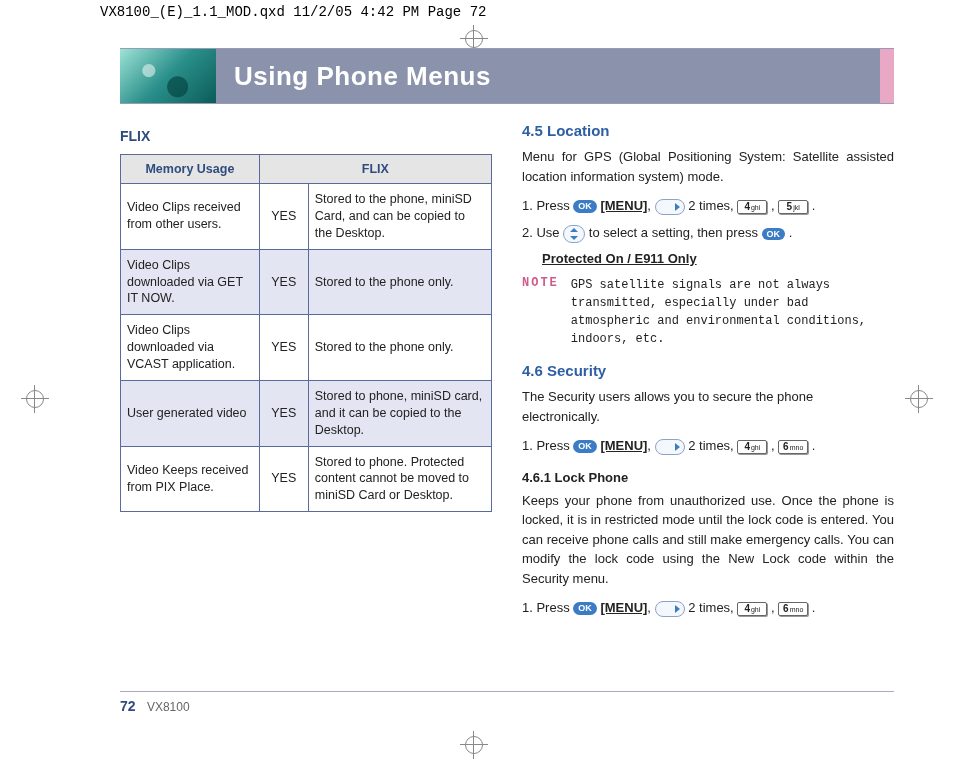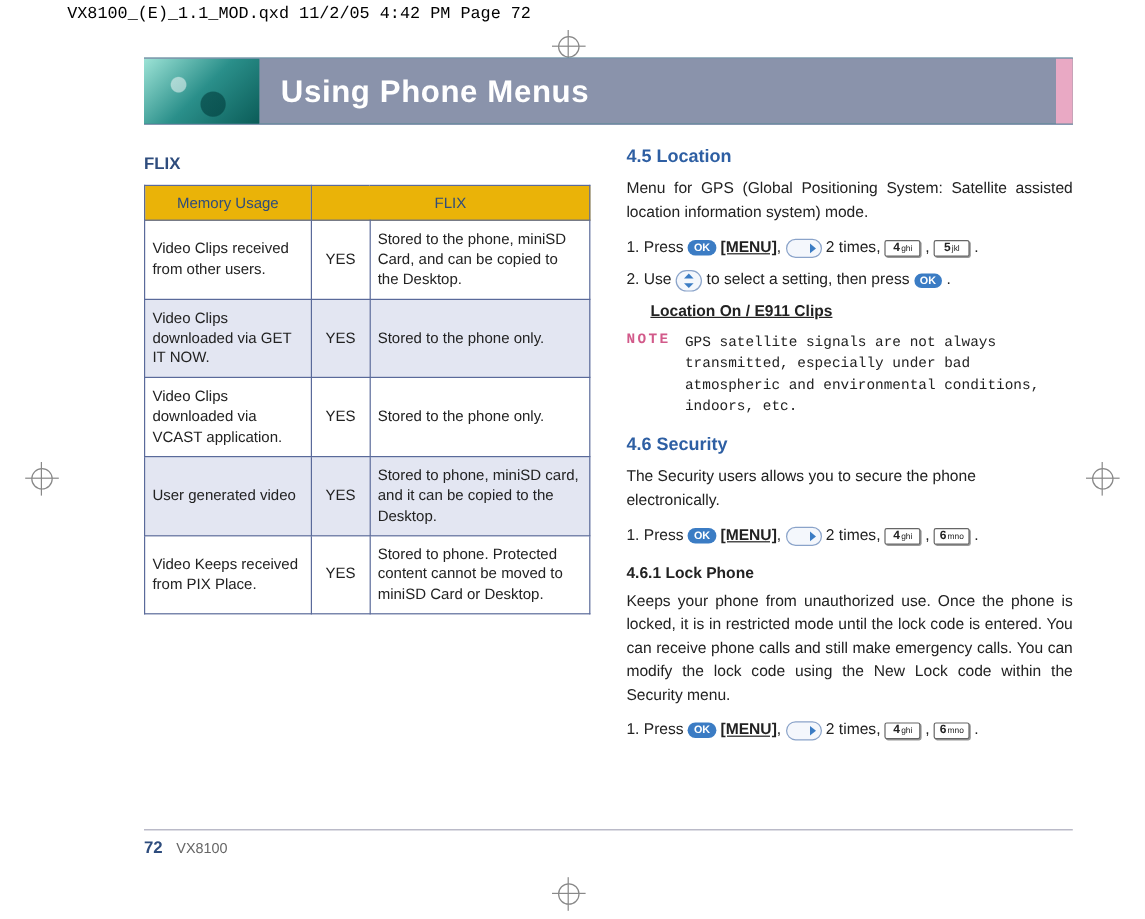--- a/index.html
+++ b/index.html
@@ -9,20 +9,21 @@
     font-family: Arial, Helvetica, sans-serif;
     font-size: 13px;
     color: #222;
   }
   .page {
     width: 954px;
     height: 766px;
     background: #fff;
     position: relative;
     box-sizing: border-box;
+    padding-left: 44px;
   }
   .header-line {
     font-family: "Courier New", monospace;
     font-size: 14px;
     padding: 4px 0 0 56px;
     color: #000;
   }
   .crop-top {
     position: absolute;
     top: 30px;
@@ -146,23 +147,23 @@
   }
   .just {
     text-align: justify;
   }
   table.mem {
     border-collapse: collapse;
     width: 100%;
     font-size: 12.5px;
   }
   table.mem th {
-    background: #eab308;
+    background: #e5e5e5;
     color: #2e4c7d;
-    font-weight: normal;
+    font-weight: bold;
     padding: 7px 6px;
     border: 1px solid #5a6a9a;
     text-align: center;
   }
   table.mem td {
     border: 1px solid #5a6a9a;
     padding: 7px 6px;
     vertical-align: middle;
     line-height: 1.35;
   }
@@ -376,21 +377,21 @@
         </div>
 
         <div class="step">
           <span>2.  Use </span>
           <span class="updown"></span>
           <span> to select a setting, then press </span>
           <span class="ok">OK</span>
           <span> .</span>
         </div>
 
-        <p class="bold" style="margin-left:20px">Location On / E911 Clips</p>
+        <p class="bold" style="margin-left:20px">Protected On / E911 Only</p>
 
         <div class="note">
           <div class="note-label">NOTE</div>
           <div class="note-text">GPS satellite signals are not always transmitted, especially under bad atmospheric and environmental conditions, indoors, etc.</div>
         </div>
 
         <h3 class="sec">4.6 Security</h3>
         <p>The Security users allows you to secure the phone electronically.</p>
 
         <div class="step">

